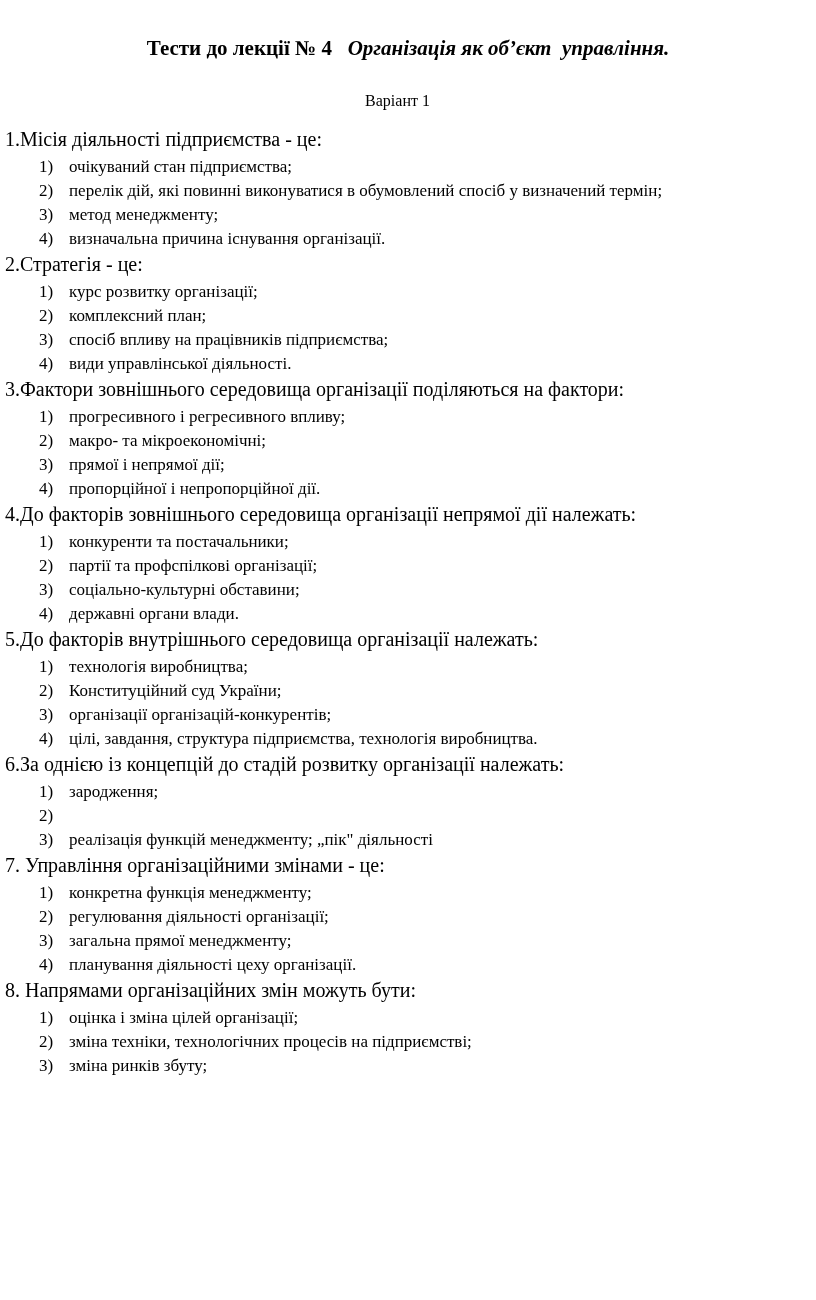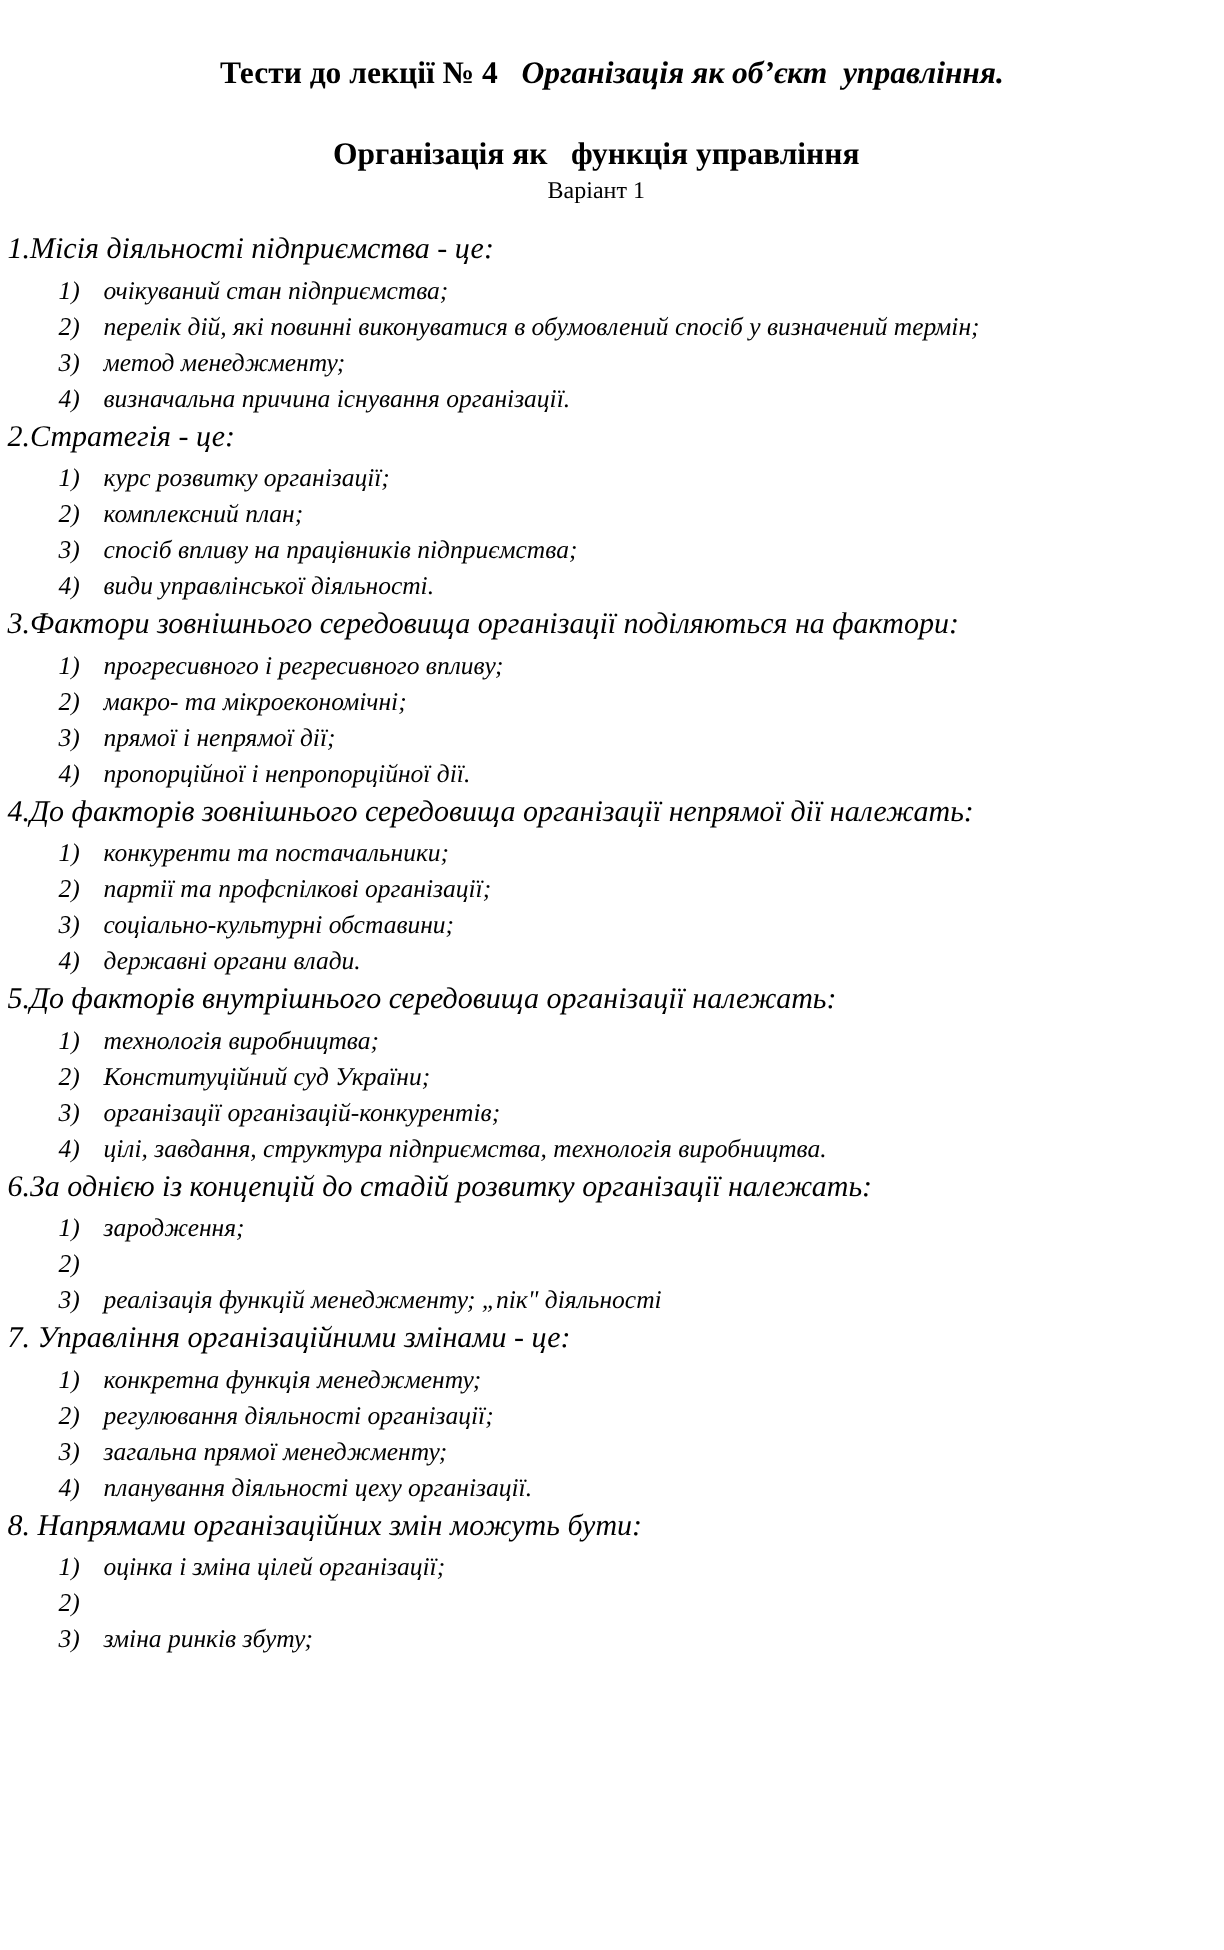--- a/index.html
+++ b/index.html
@@ -35,21 +35,20 @@
     text-align: center;
     font-size: 16px;
     font-weight: normal;
     line-height: 22px;
     margin-top: 1px;
   }
   .questions {
     margin-top: 14px;
   }
   .question {
-    font-style: italic;
   }
   .q-text {
     font-size: 20px;
     line-height: 27px;
     margin-bottom: 2px;
     white-space: pre-wrap;
   }
   .option {
     display: flex;
     align-items: flex-start;
@@ -67,21 +66,20 @@
     white-space: pre-wrap;
   }
 </style>
 </head>
 <body>
 
 <div class="page">
   <div class="title-line">
     <span class="upright">Тести до лекції № 4   </span><span class="ital">Організація як об’єкт  управління.</span>
   </div>
-  <div class="title-line ital">Організація як   функція управління</div>
   <div class="variant-line">Варіант 1</div>
 
   <div class="questions" id="questions">
       <div class="question">
         <div class="q-text">1.Місія діяльності підприємства - це:</div>
         <div class="option">
           <span class="marker">1)</span>
           <span class="opt-text">очікуваний стан підприємства;</span>
         </div>
         <div class="option">
@@ -207,20 +205,21 @@
         </div>
       </div>
       <div class="question">
         <div class="q-text">8. Напрямами організаційних змін можуть бути:</div>
         <div class="option">
           <span class="marker">1)</span>
           <span class="opt-text">оцінка і зміна цілей організації;</span>
         </div>
         <div class="option">
           <span class="marker">2)</span>
+          <span class="opt-text">зміна техніки, технологічних процесів на підприємстві;</span>
         </div>
         <div class="option">
           <span class="marker">3)</span>
           <span class="opt-text">зміна ринків збуту;</span>
         </div>
       </div>
     </div>
 </div>
 
 </body></html>

